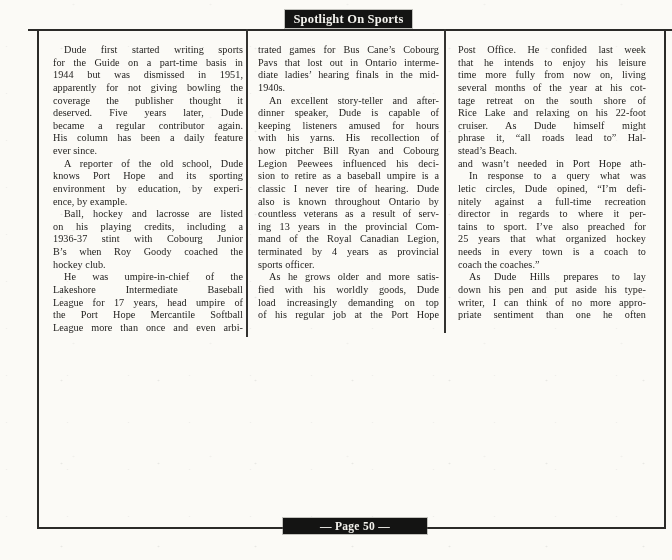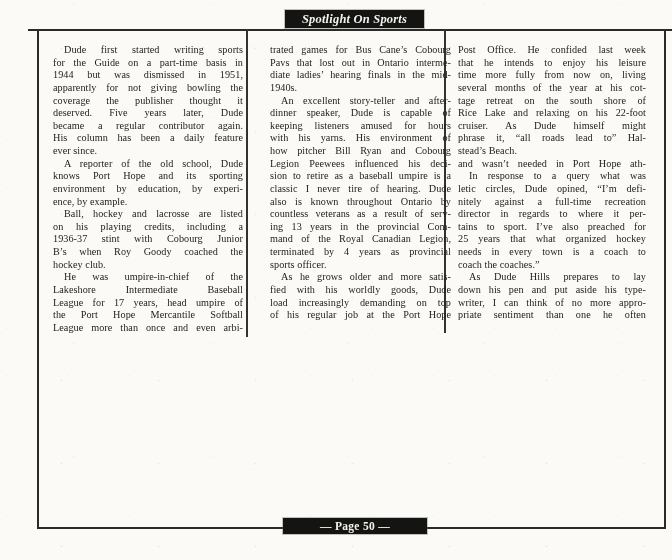--- a/index.html
+++ b/index.html
@@ -27,33 +27,33 @@
     position:absolute;left:37px;top:29px;width:629px;height:500px;box-sizing:border-box;
     border-left:2px solid var(--rule);border-right:2px solid var(--rule);border-bottom:2px solid var(--rule);
   }
   
   .banner{
     position:absolute;background:var(--banner);color:var(--banner-text);
     display:flex;align-items:center;justify-content:center;
     font-weight:bold;box-shadow:0 0 0 1px rgba(110,110,105,.4);
     z-index:3;
   }
-  .banner-top{left:285px;top:10px;width:139px;height:18px;font-size:12.5px;letter-spacing:.2px;font-style:italic;}
+  .banner-top{left:285px;top:10px;width:127px;height:18px;font-size:12.5px;letter-spacing:.2px;}
   .banner-bottom{left:283px;top:518px;width:144px;height:16px;font-size:11.5px;letter-spacing:.3px;}
   
   .divider{position:absolute;top:29px;width:1.5px;background:#33322f;}
   .divider-1{left:246px;height:308px;}
   .divider-2{left:444px;height:304px;}
   
   .col{
     position:absolute;top:44px;color:var(--ink);
     font-size:10.2px;line-height:12.62px;letter-spacing:.05px;
   }
   .col-1{left:53px;width:190px;}
-  .col-2{left:270px;width:181px;}
+  .col-2{left:258px;width:181px;}
   .col-3{left:458px;width:188px;}
   .line{text-align:justify;text-align-last:justify;white-space:nowrap;}
   .line.end{text-align:left;text-align-last:left;}
   .line.indent{padding-left:11px;}
 </style>
 </head>
 <body>
 
 <div class="page">
 
@@ -93,21 +93,21 @@
       <div class="line">League more than once and even arbi-</div>
     </div>
   <div class="col col-2">
       <div class="line">trated games for Bus Cane’s Cobourg</div>
       <div class="line">Pavs that lost out in Ontario interme-</div>
       <div class="line">diate ladies’ hearing finals in the mid-</div>
       <div class="line end">1940s.</div>
       <div class="line indent">An excellent story-teller and after-</div>
       <div class="line">dinner speaker, Dude is capable of</div>
       <div class="line">keeping listeners amused for hours</div>
-      <div class="line">with his yarns. His environment of</div>
+      <div class="line">with his yarns. His recollection of</div>
       <div class="line">how pitcher Bill Ryan and Cobourg</div>
       <div class="line">Legion Peewees influenced his deci-</div>
       <div class="line">sion to retire as a baseball umpire is a</div>
       <div class="line">classic I never tire of hearing. Dude</div>
       <div class="line">also is known throughout Ontario by</div>
       <div class="line">countless veterans as a result of serv-</div>
       <div class="line">ing 13 years in the provincial Com-</div>
       <div class="line">mand of the Royal Canadian Legion,</div>
       <div class="line">terminated by 4 years as provincial</div>
       <div class="line end">sports officer.</div>

